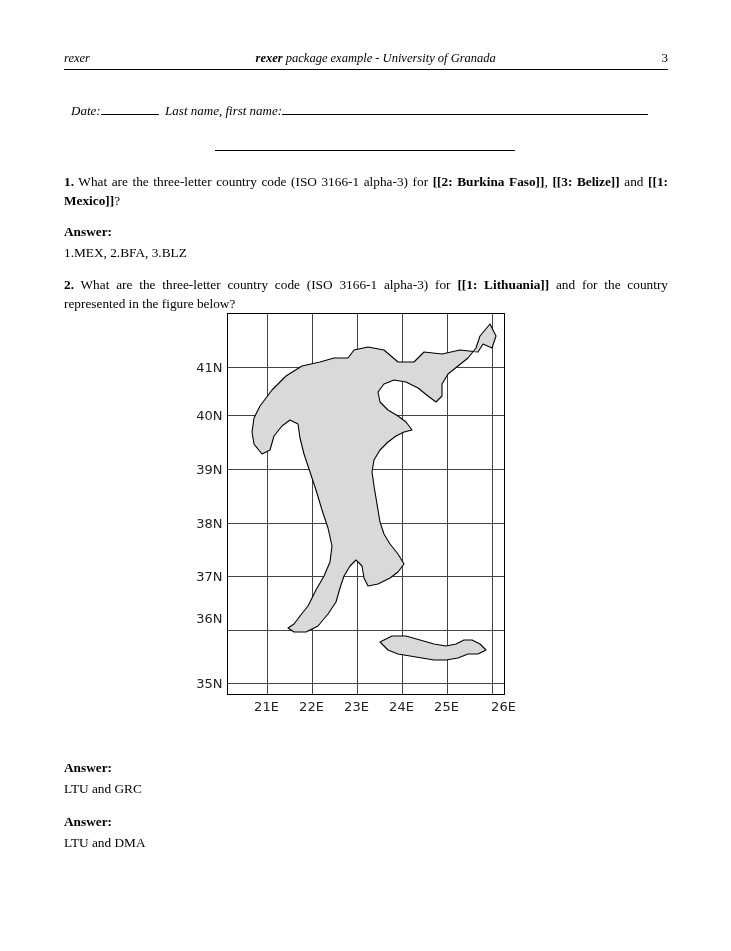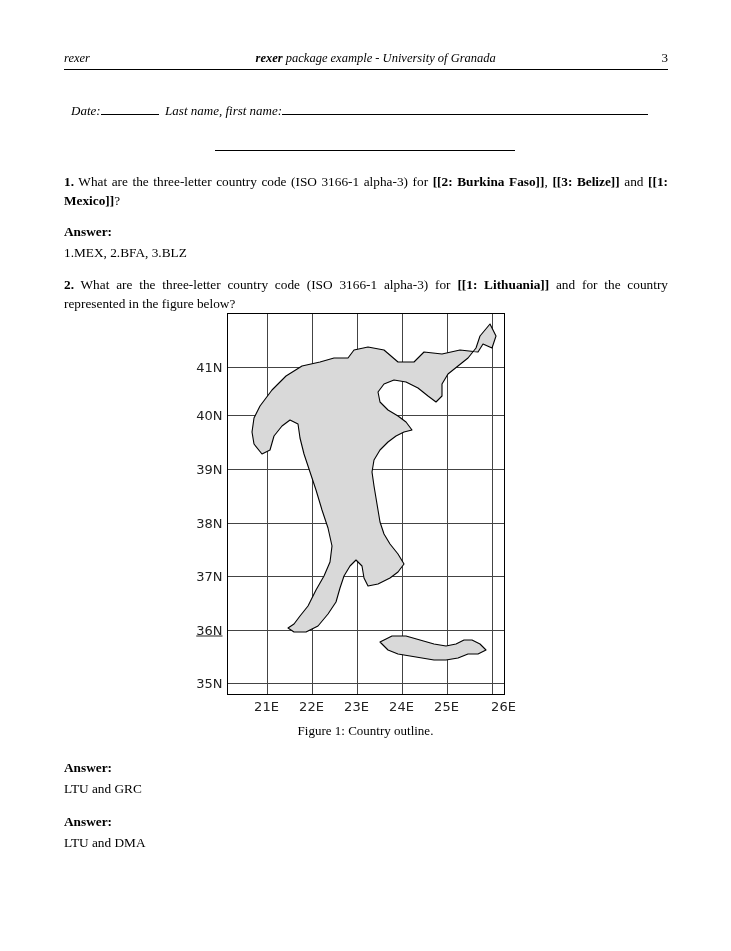--- a/index.html
+++ b/index.html
@@ -237,32 +237,31 @@
         <path d="M152,328 L164,322 L178,322 L192,326 L206,330 L218,332 L228,330 L236,326
                  L244,326 L252,330 L258,336 L250,340 L240,340 L230,344 L218,346 L206,346
                  L194,344 L182,342 L170,340 L160,336 Z" fill="#d9d9d9" stroke="#000000" stroke-width="1.1" stroke-linejoin="round"></path>
       </svg>
 
       <span class="tick-label ylab" style="top:53px;">41N</span>
       <span class="tick-label ylab" style="top:101px;">40N</span>
       <span class="tick-label ylab" style="top:155px;">39N</span>
       <span class="tick-label ylab" style="top:209px;">38N</span>
       <span class="tick-label ylab" style="top:262px;">37N</span>
-      <span class="tick-label ylab" style="top:316px;text-decoration:underline;">36N</span>
+      <span class="tick-label ylab" style="top:304px;">36N</span>
       <span class="tick-label ylab" style="top:369px;">35N</span>
 
       <span class="tick-label xlab" style="left:39px;">21E</span>
       <span class="tick-label xlab" style="left:84px;">22E</span>
       <span class="tick-label xlab" style="left:129px;">23E</span>
       <span class="tick-label xlab" style="left:174px;">24E</span>
       <span class="tick-label xlab" style="left:219px;">25E</span>
       <span class="tick-label xlab" style="left:276px;text-align:right;">26E</span>
     </div>
 
-    <div class="caption">Figure 1: Country outline.</div>
   </div>
 
   <div class="body-lower">
     <p class="answer-label" style="margin-top:0;">Answer:</p>
     <p class="answer-text">LTU and GRC</p>
 
 
     <p class="answer-label">Answer:</p>
     <p class="answer-text">LTU and DMA</p>
   </div>

